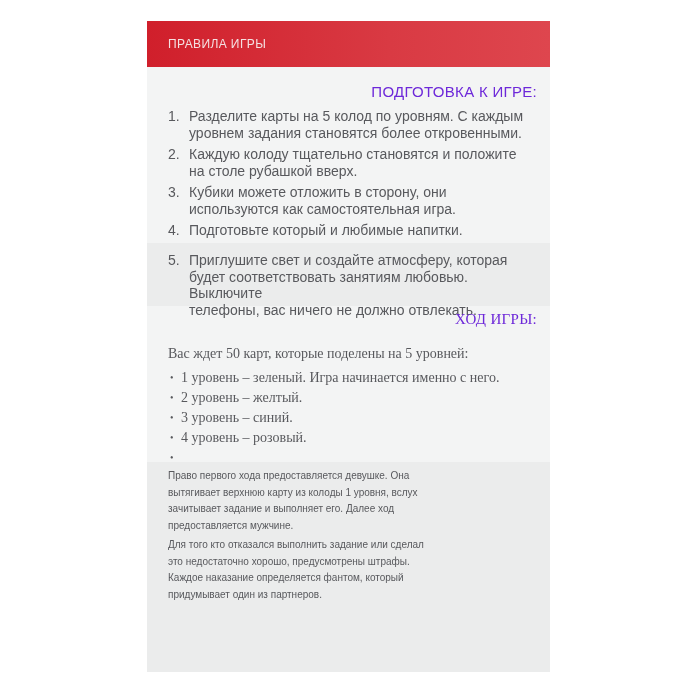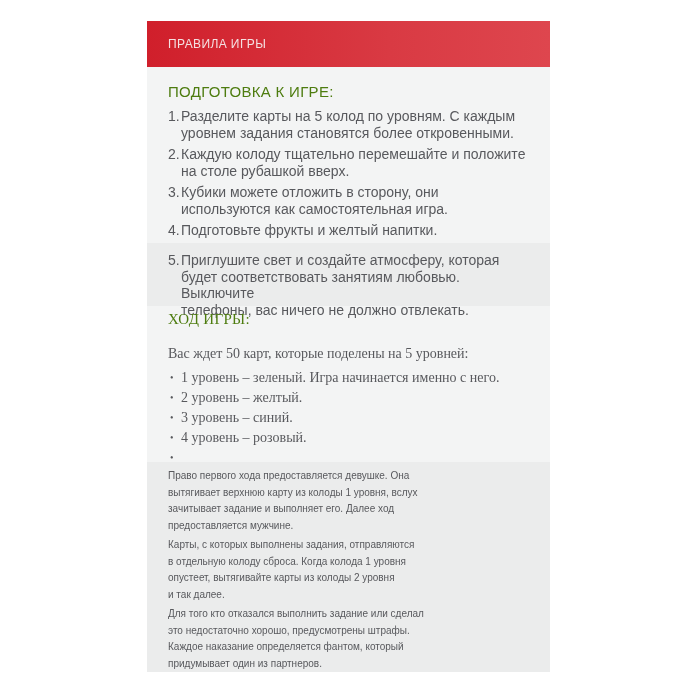--- a/index.html
+++ b/index.html
@@ -40,35 +40,37 @@
   .sec-dark  { background: #ebecec; }
   .sec-prep   { height: 176px; padding-top: 14px; }
   .sec-atmo   { height: 63px;  padding-top: 9px; }
   .sec-flow   { height: 156px; padding-top: 3px; font-family: Liberation Serif, serif; }
   .sec-detail { height: 210px; padding-top: 6px; }
   .heading {
     font-size: 15px;
     line-height: 21px;
     letter-spacing: 0.3px;
     margin: 0 0 6px 0;
-    color: #4d7c0f;
+    color: #6d28d9;
+    text-align: right;
   }
   .num-item {
     display: flex;
     font-size: 14px;
     line-height: 16.5px;
     margin-bottom: 5px;
   }
   .num-item:last-child { margin-bottom: 0; }
   .num-item .num {
     flex: 0 0 13px;
     width: 13px;
   }
   .num-item .itext {
     white-space: pre-line;
+    margin-left: 8px;
   }
   .intro {
     font-size: 14px;
     line-height: 16.5px;
     margin: 16px 0 5px 0;
   }
   .levels { margin: 0; padding: 0; list-style: none; }
   .level-item {
     display: flex;
     font-size: 14px;
@@ -101,31 +103,31 @@
 
   <div class="section sec-light sec-prep">
     <div class="heading">ПОДГОТОВКА К ИГРЕ:</div>
     <div class="num-item">
       <span class="num">1.</span>
       <span class="itext">Разделите карты на 5 колод по уровням. С каждым
 уровнем задания становятся более откровенными.</span>
     </div>
     <div class="num-item">
       <span class="num">2.</span>
-      <span class="itext">Каждую колоду тщательно перемешайте и положите
+      <span class="itext">Каждую колоду тщательно становятся и положите
 на столе рубашкой вверх.</span>
     </div>
     <div class="num-item">
       <span class="num">3.</span>
       <span class="itext">Кубики можете отложить в сторону, они
 используются как самостоятельная игра.</span>
     </div>
     <div class="num-item">
       <span class="num">4.</span>
-      <span class="itext">Подготовьте фрукты и желтый напитки.</span>
+      <span class="itext">Подготовьте который и любимые напитки.</span>
     </div>
   </div>
 
   <div class="section sec-dark sec-atmo">
     <div class="num-item">
       <span class="num">5.</span>
       <span class="itext">Приглушите свет и создайте атмосферу, которая
 будет соответствовать занятиям любовью. Выключите
 телефоны, вас ничего не должно отвлекать.</span>
     </div>
@@ -155,23 +157,19 @@
         <span class="dot">•</span>
       </li>
     </ul>
   </div>
 
   <div class="section sec-dark sec-detail">
     <p class="para">Право первого хода предоставляется девушке. Она
 вытягивает верхнюю карту из колоды 1 уровня, вслух
 зачитывает задание и выполняет его. Далее ход
 предоставляется мужчине.</p>
-    <p class="para">Карты, с которых выполнены задания, отправляются
-в отдельную колоду сброса. Когда колода 1 уровня
-опустеет, вытягивайте карты из колоды 2 уровня
-и так далее.</p>
     <p class="para">Для того кто отказался выполнить задание или сделал
 это недостаточно хорошо, предусмотрены штрафы.
 Каждое наказание определяется фантом, который
 придумывает один из партнеров.</p>
   </div>
 
 </div>
 
 </body></html>

